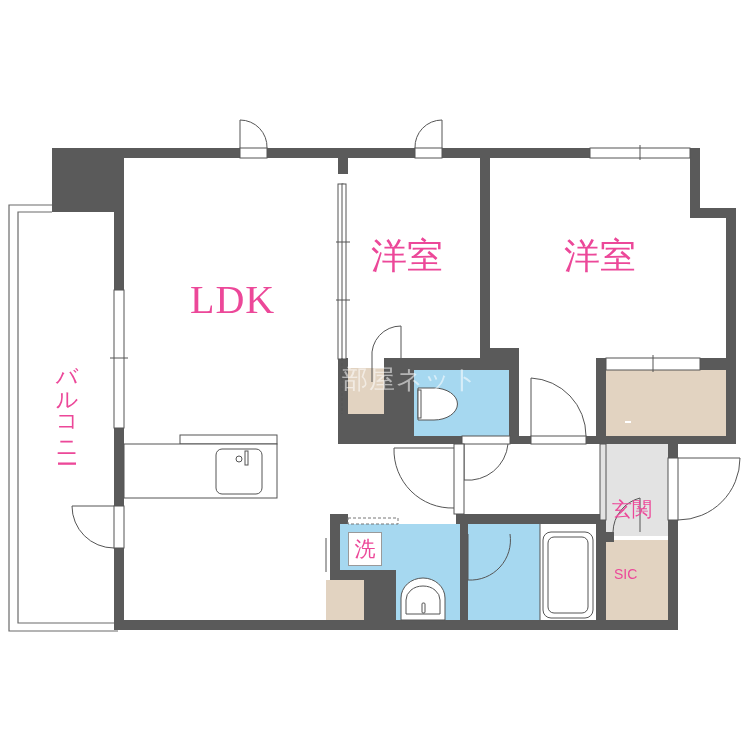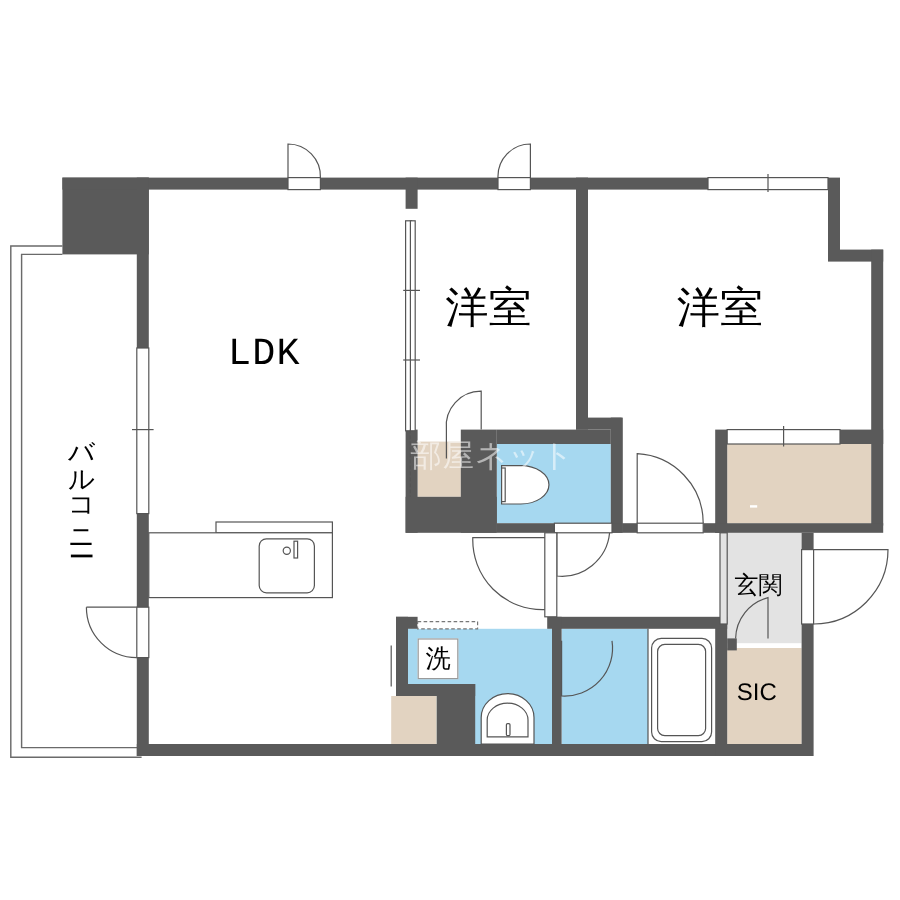--- a/index.html
+++ b/index.html
@@ -1,24 +1,24 @@
 <!DOCTYPE html>
 <html><head>
 <meta charset="utf-8">
 <style>
   html, body { margin: 0; padding: 0; background: #ffffff; }
   body { width: 750px; height: 750px; position: relative; overflow: hidden; font-family: "DejaVu Sans", sans-serif; }
   #plan { position: absolute; left: 0; top: 0; width: 750px; height: 750px; }
-  .lbl { position: absolute; color: #000000; white-space: nowrap; font-family: "DejaVu Sans", sans-serif; }
-  .lbl-ldk { left: 190px; top: 276px; font-size: 32px; font-family: Liberation Mono, monospace; letter-spacing: 1px; }
+  .lbl { position: absolute; color: #ec4899; white-space: nowrap; font-family: "DejaVu Sans", sans-serif; }
+  .lbl-ldk { left: 190px; top: 276px; font-size: 40px; font-family: Liberation Serif, serif; letter-spacing: 1px; }
   .lbl-yo1 { left: 371px; top: 232px; font-size: 36px; }
   .lbl-yo2 { left: 564px; top: 232px; font-size: 36px; }
   .lbl-bal { left: 54px; top: 352px; font-size: 22px; width: 26px; line-height: 26px; text-align: center; writing-mode: vertical-rl; }
-  .lbl-genkan { left: 612px; top: 474px; font-size: 20px; }
-  .lbl-sic { left: 614px; top: 566px; font-size: 20px; font-family: "Liberation Sans", sans-serif; }
+  .lbl-genkan { left: 612px; top: 496px; font-size: 20px; }
+  .lbl-sic { left: 614px; top: 566px; font-size: 14px; font-family: "Liberation Sans", sans-serif; }
   .lbl-sen { left: 348px; top: 532px; font-size: 21px; width: 32px; height: 32px; line-height: 32px; text-align: center; background: #ffffff; border: 1px solid #9a9a9a; }
   .watermark { position: absolute; left: 342px; top: 362px; font-size: 26px; font-weight: normal; color: rgba(255,255,255,0.55); letter-spacing: 1px; }
 </style>
 </head>
 <body>
 
 <svg id="plan" viewBox="0 0 750 750" xmlns="http://www.w3.org/2000/svg">
 
   <g fill="none" stroke="#6a6a6a" stroke-width="1.2">
     <path d="M52,205 L9,205 L9,631 L118,631"></path>

